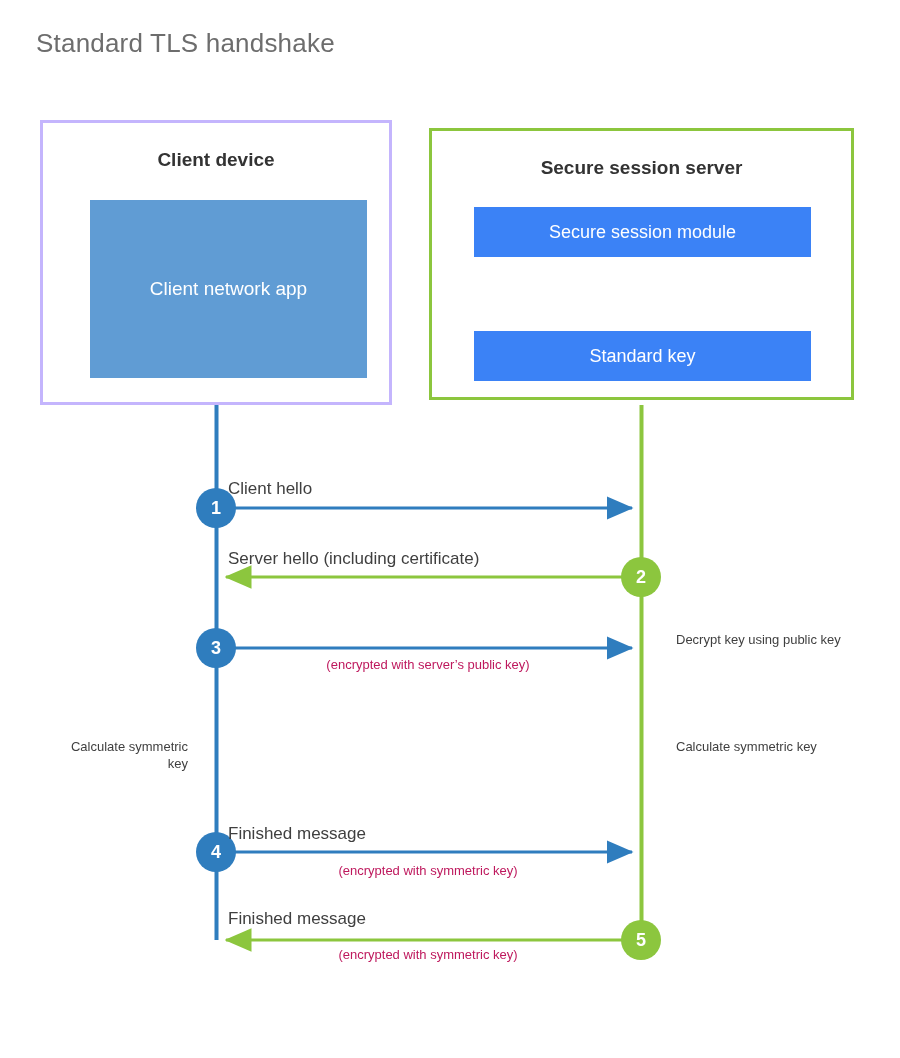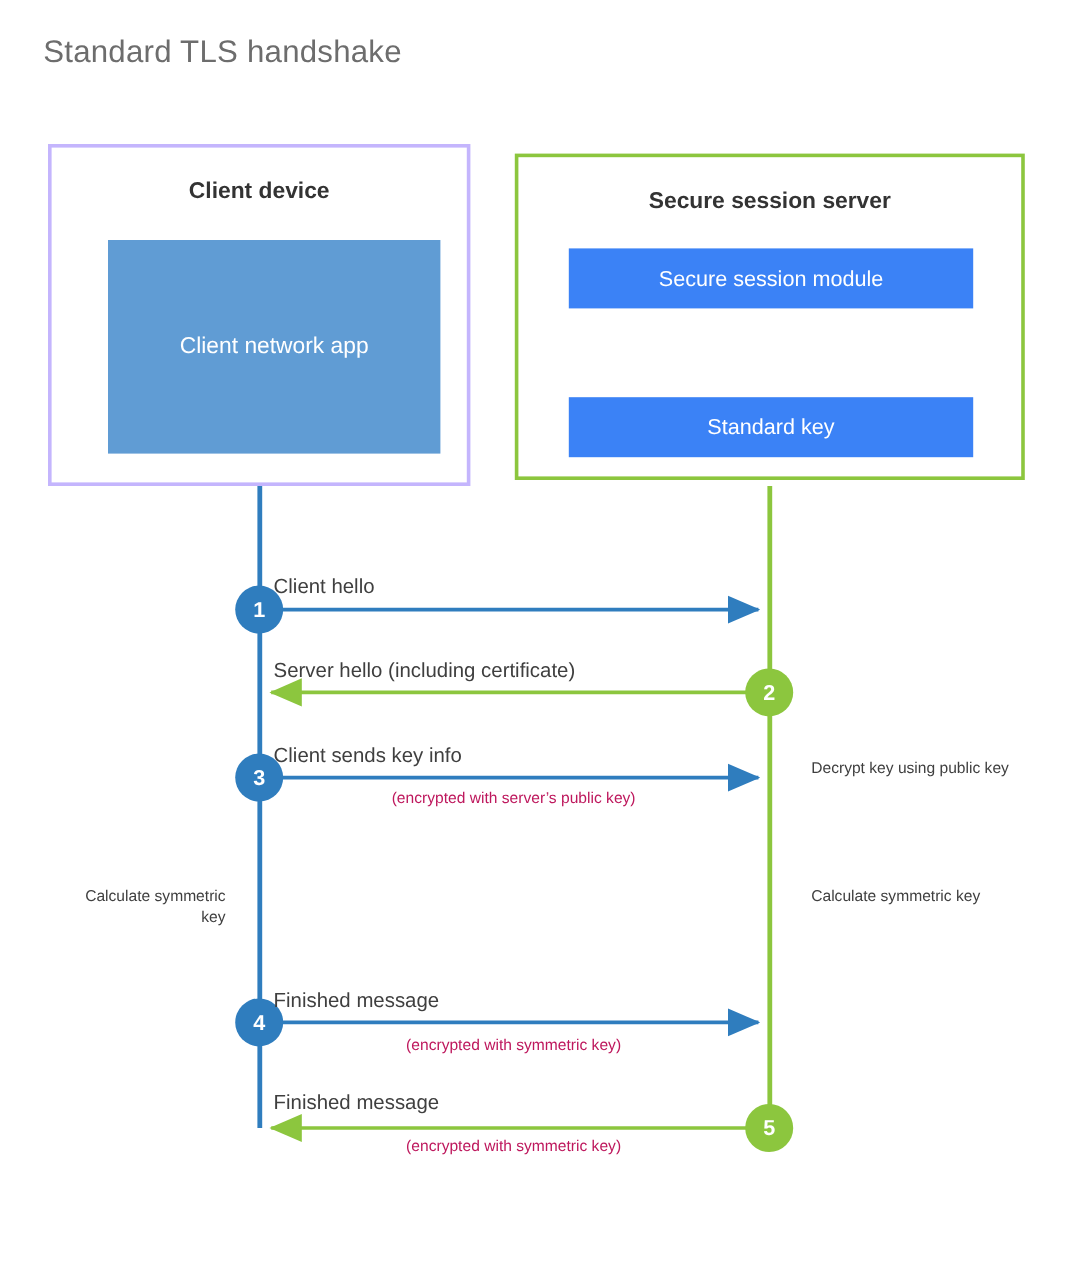--- a/index.html
+++ b/index.html
@@ -202,21 +202,20 @@
   <div class="step-circle client" style="left:196px; top:488px;">1</div>
   <div class="step-circle server" style="left:621px; top:557px;">2</div>
   <div class="step-circle client" style="left:196px; top:628px;">3</div>
   <div class="step-circle client" style="left:196px; top:832px;">4</div>
   <div class="step-circle server" style="left:621px; top:920px;">5</div>
 
   <div class="msg-label" style="left:228px; top:479px; width:410px;">Client hello</div>
 
   <div class="msg-label" style="left:228px; top:549px; width:400px;">Server hello (including certificate)</div>
 
-  <div class="msg-label" style="left:228px; top:620px; width:400px;">Client sends key info</div>
   <div class="msg-sub" style="left:228px; top:657px; width:400px;">(encrypted with server’s public key)</div>
 
   <div class="msg-label" style="left:228px; top:824px; width:400px;">Finished message</div>
   <div class="msg-sub" style="left:228px; top:863px; width:400px;">(encrypted with symmetric key)</div>
 
   <div class="msg-label" style="left:228px; top:909px; width:400px;">Finished message</div>
   <div class="msg-sub" style="left:228px; top:947px; width:400px;">(encrypted with symmetric key)</div>
 
   <div class="side-note right" style="left:676px; top:632px; width:180px;">Decrypt key using public key</div>
 

